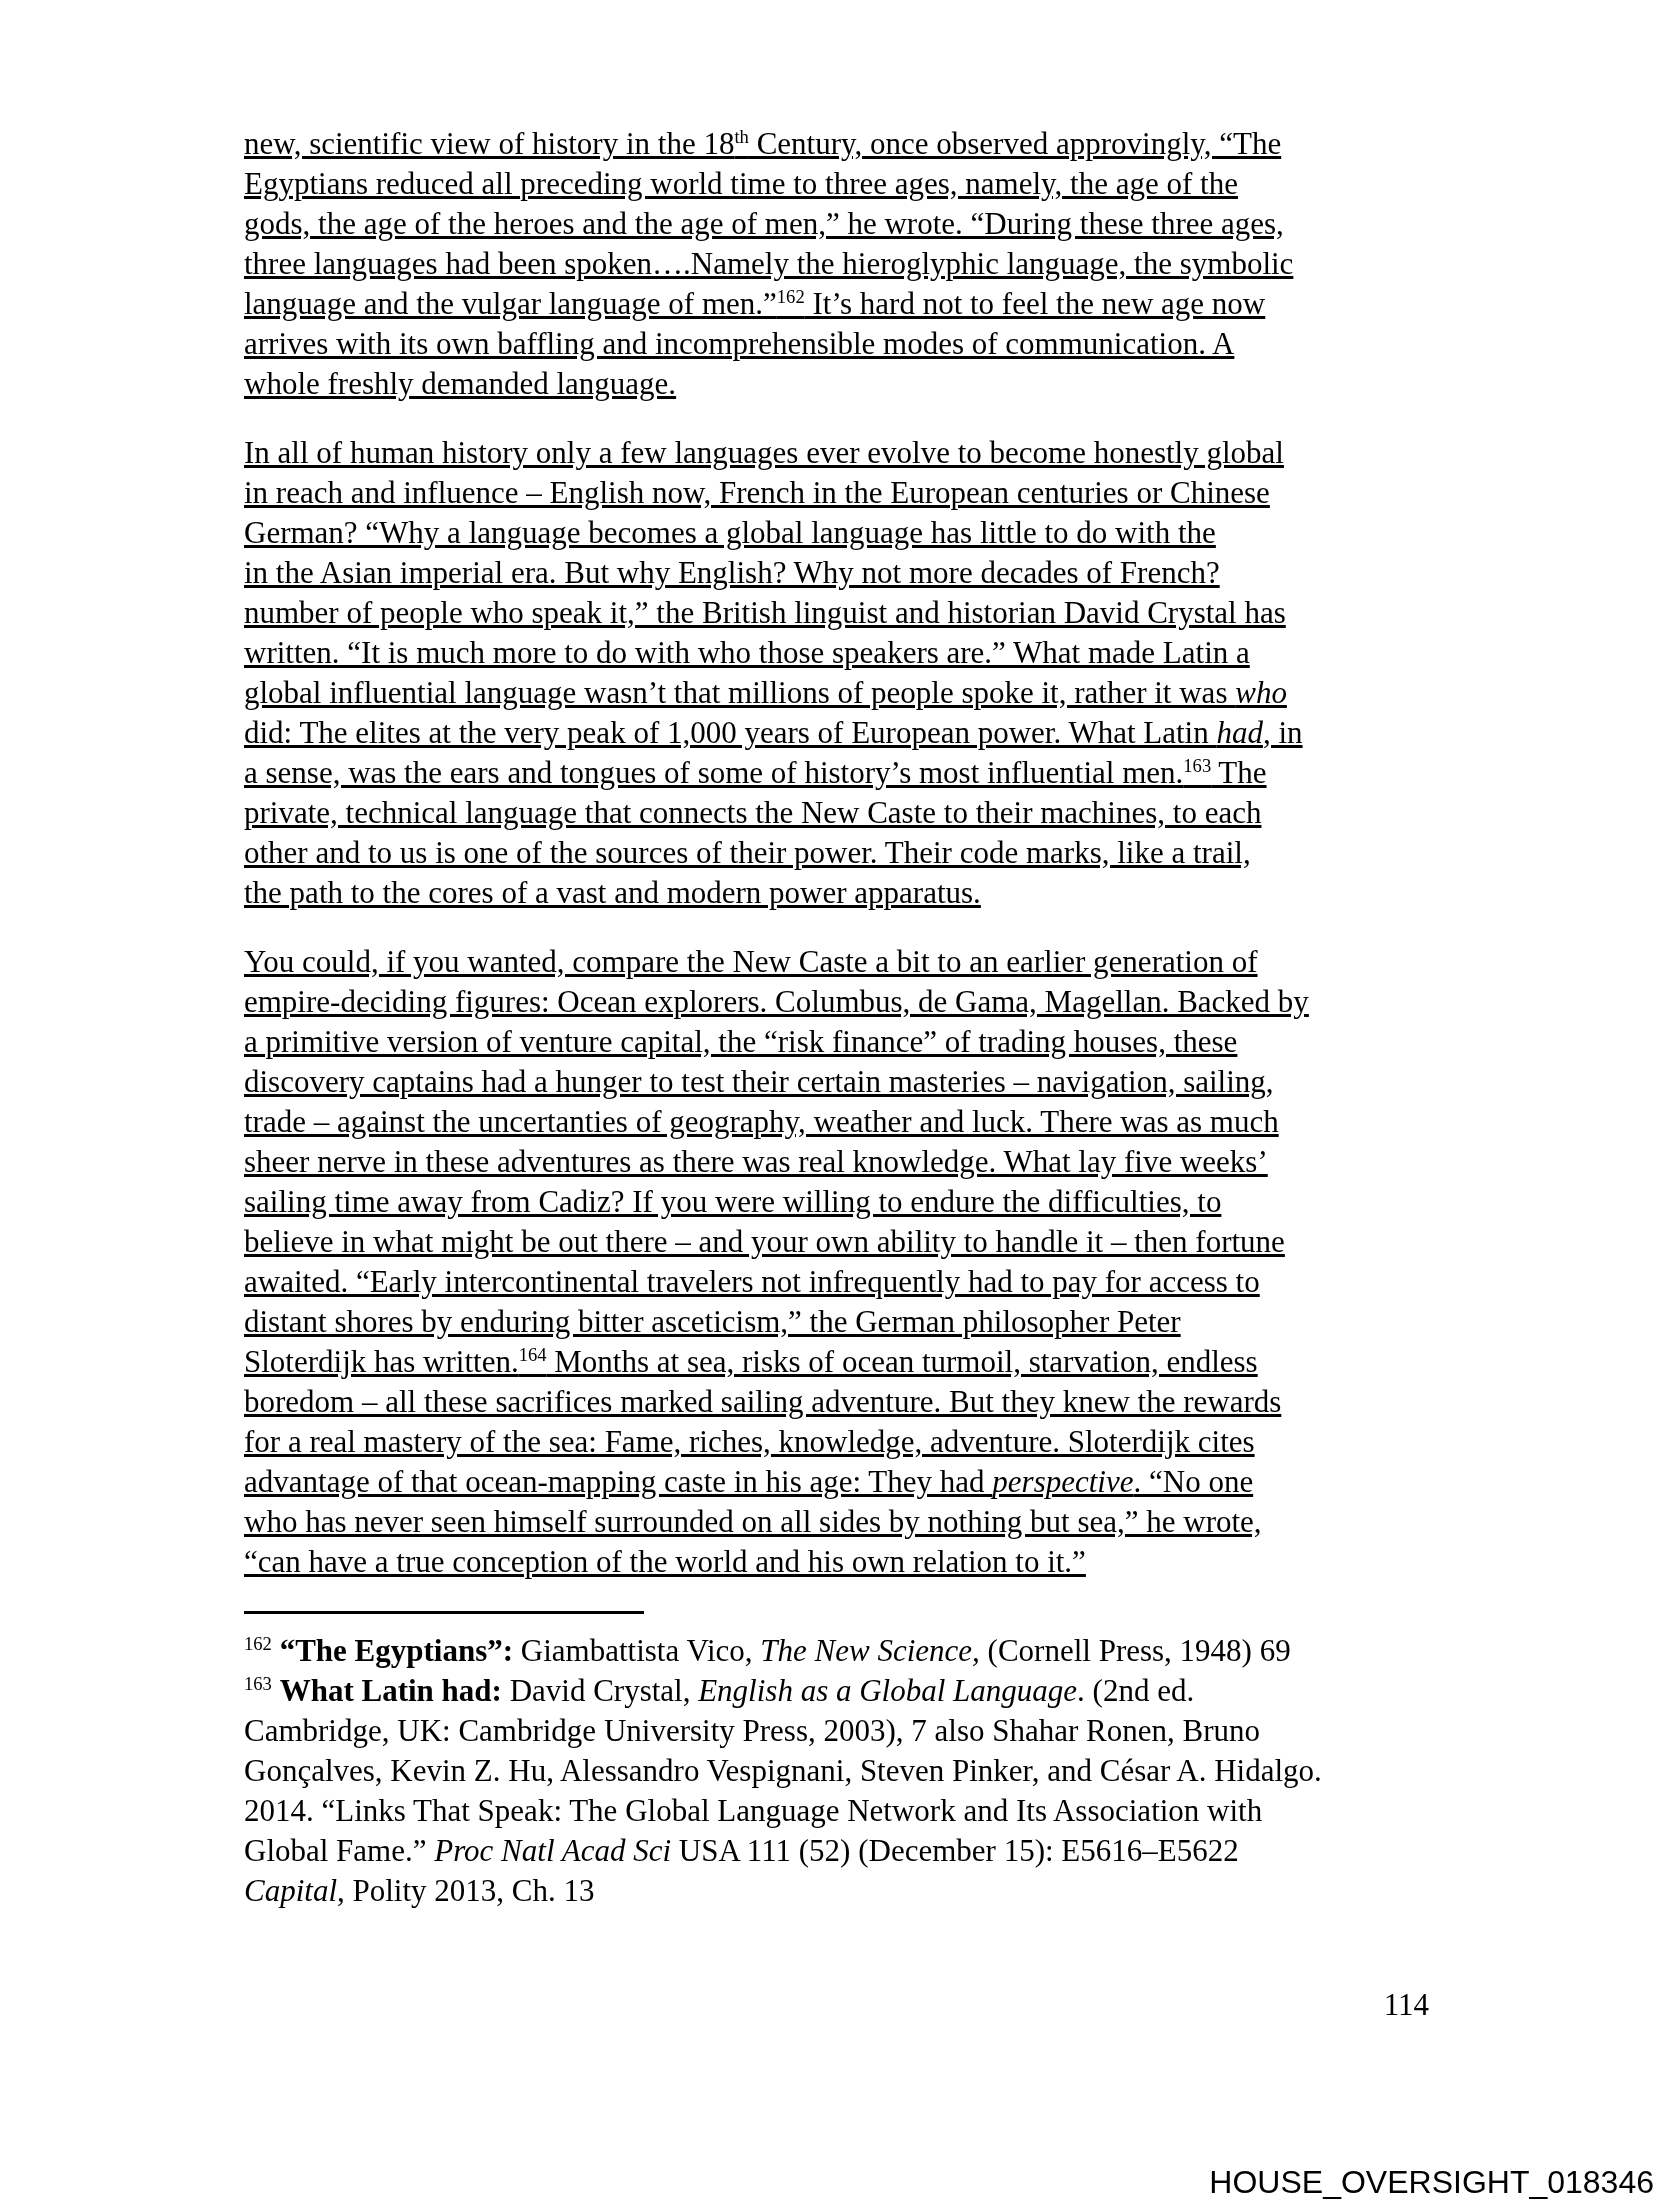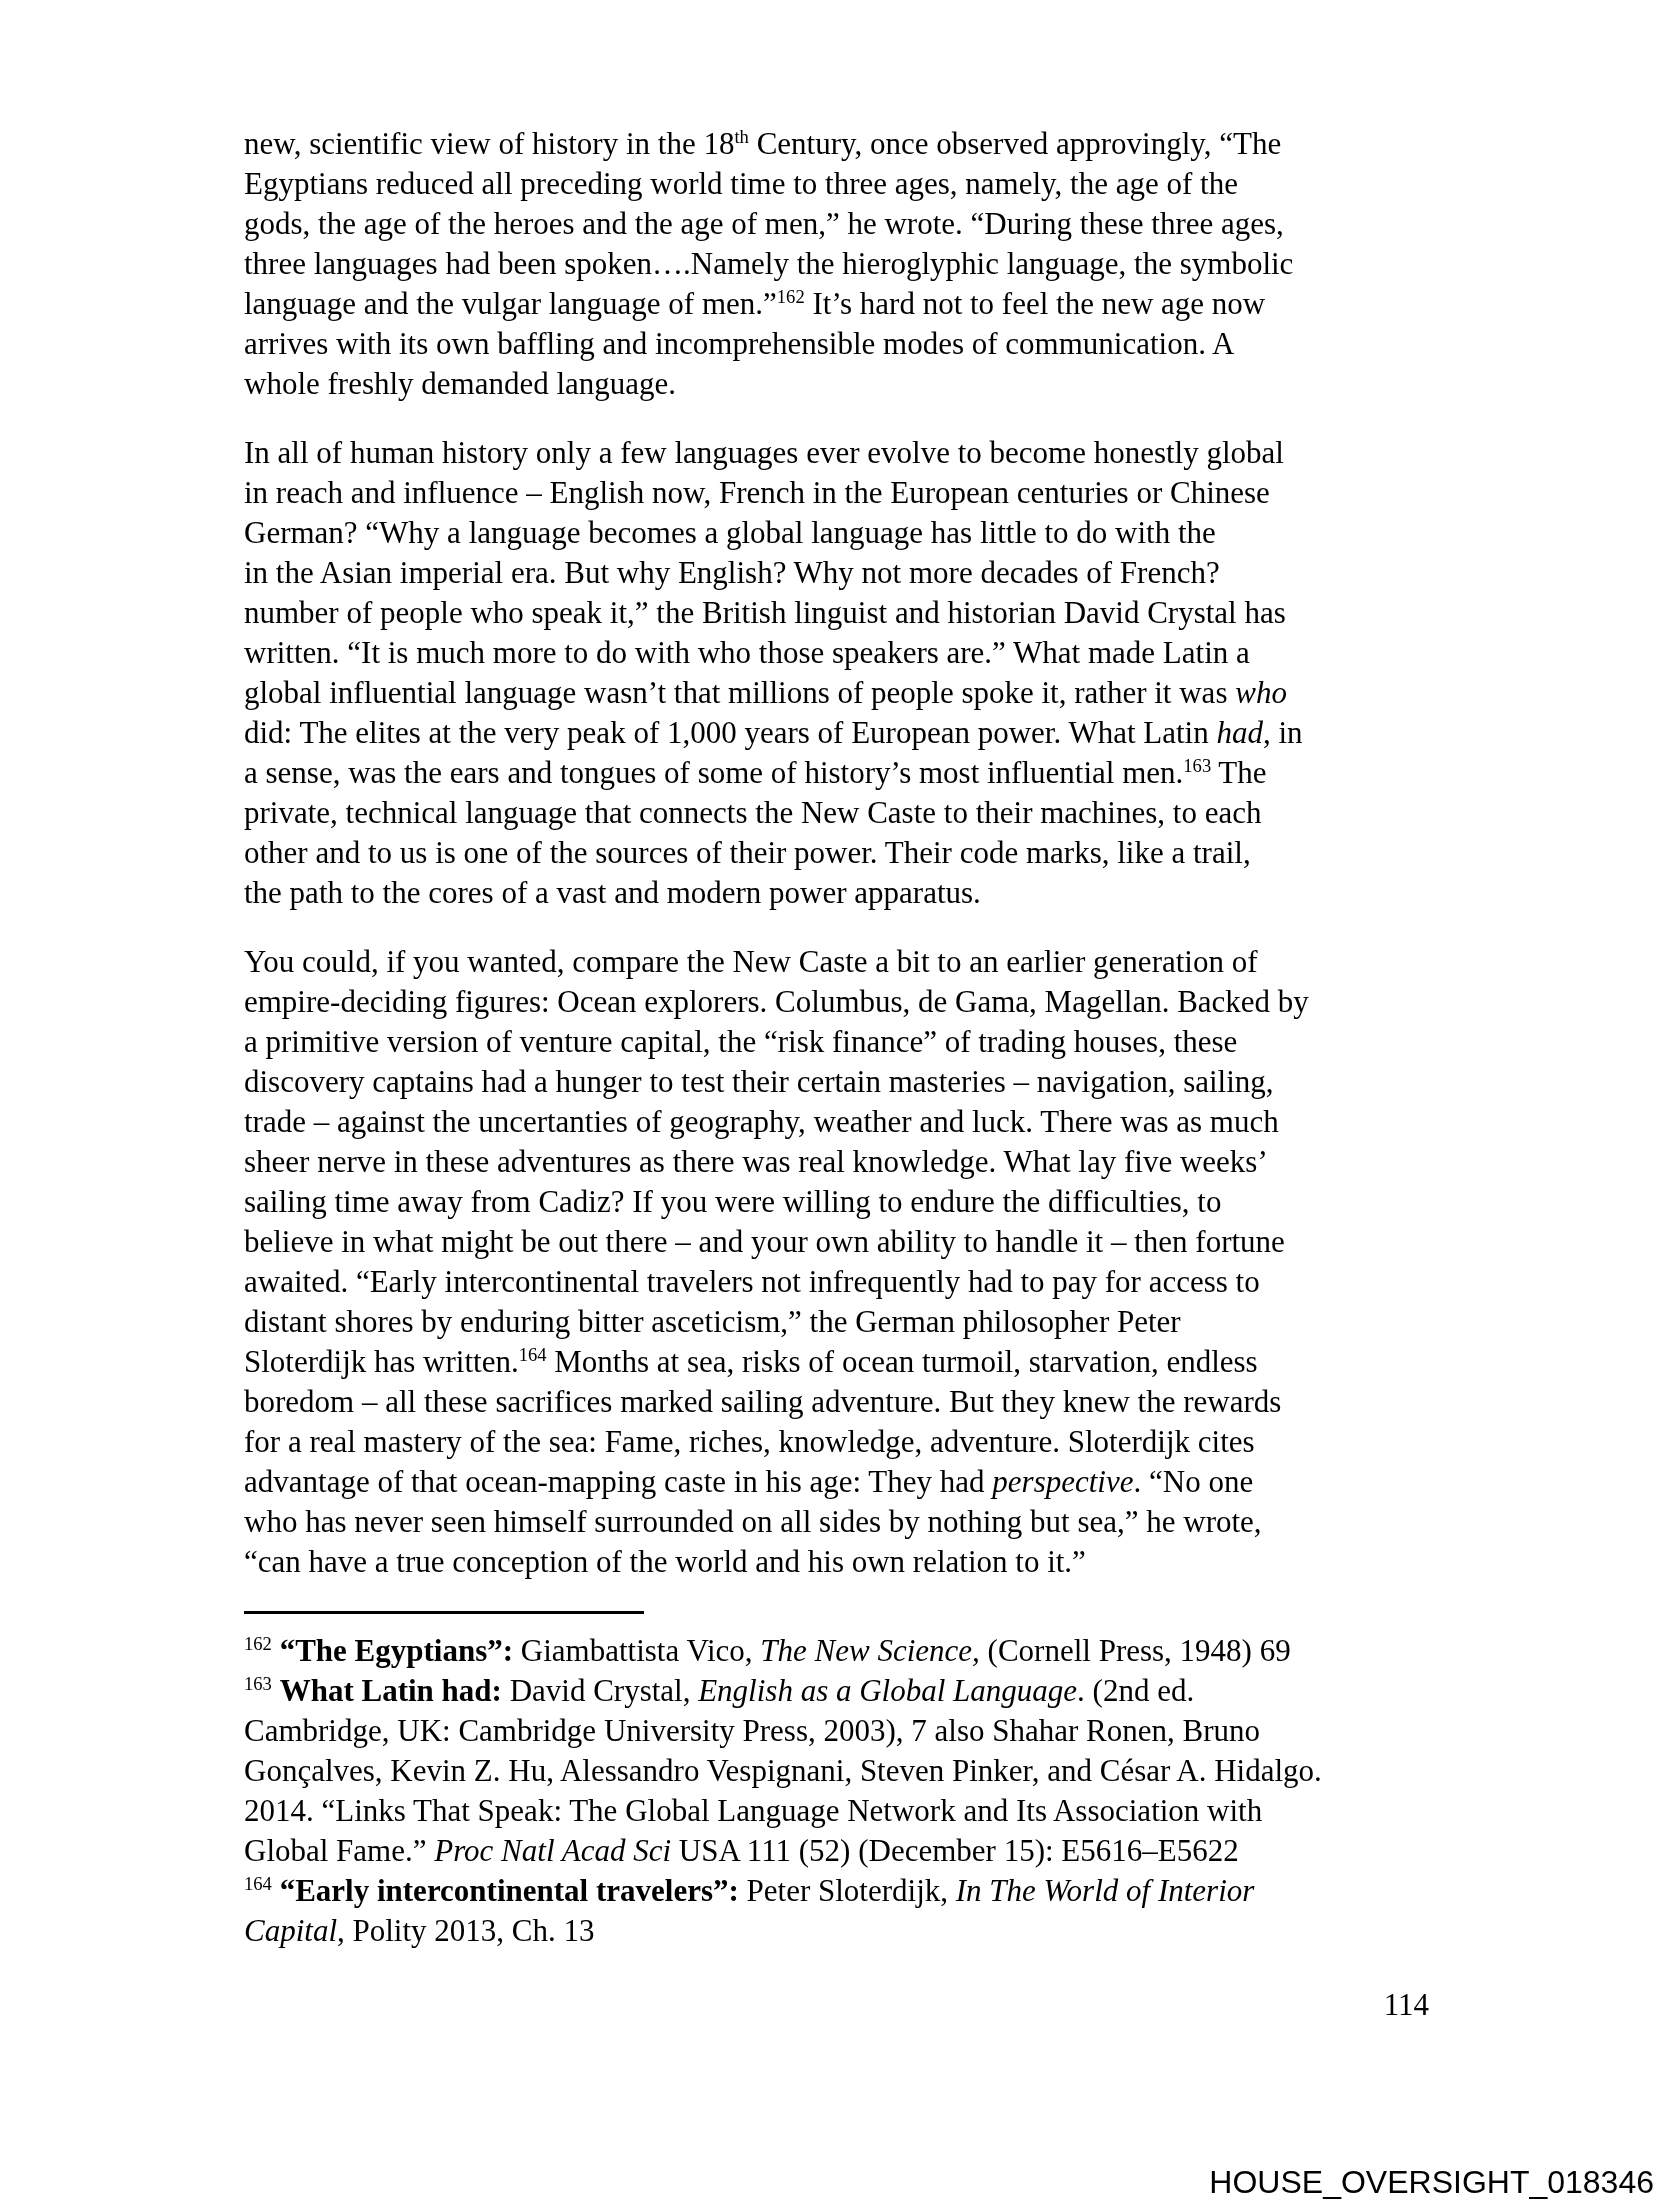--- a/index.html
+++ b/index.html
@@ -12,21 +12,21 @@
     font-family:"Liberation Serif","DejaVu Serif",serif;
     font-size:31px;
     line-height:40px;
     overflow:hidden;
   }
   .content{
     margin-left:244px;
     width:1188px;
   }
   #body-text{padding-top:124px;}
-  .paragraph{margin:0 0 29px 0;}
+  .paragraph{margin:0 0 29px 0;text-decoration:underline;}
   .line{white-space:nowrap;}
   .sup{vertical-align:super;font-size:0.60em;line-height:0;}
   .i{font-style:italic;}
   .b{font-weight:bold;margin-top:25px;}
   .footnote-sep{
     margin:11.8px 0 17px 244px;
     width:400px;
     height:3.3px;
     background:#000000;
   }
@@ -95,19 +95,18 @@
       </div>
     </div>
   <div class="footnote-sep"></div>
   <div class="content" id="footnotes">
       <div class="line"><span class="sup">162</span><span> </span><span class="b">“The Egyptians”:</span><span> Giambattista Vico, </span><span class="i">The New Science,</span><span> (Cornell Press, 1948) 69</span></div>
       <div class="line"><span class="sup">163</span><span> </span><span class="b">What Latin had:</span><span> David Crystal, </span><span class="i">English as a Global Language</span><span>. (2nd ed.</span></div>
       <div class="line"><span>Cambridge, UK: Cambridge University Press, 2003), 7 also Shahar Ronen, Bruno</span></div>
       <div class="line"><span>Gonçalves, Kevin Z. Hu, Alessandro Vespignani, Steven Pinker, and César A. Hidalgo.</span></div>
       <div class="line"><span>2014. “Links That Speak: The Global Language Network and Its Association with</span></div>
       <div class="line"><span>Global Fame.” </span><span class="i">Proc Natl Acad Sci</span><span> USA 111 (52) (December 15): E5616–E5622</span></div>
-      <div class="line"><span class="sup">164</span><span> </span><span class="b">“Early intercontinental travelers”:</span><span> Peter Sloterdijk, </span><span class="i">In The World of Interior</span></div>
       <div class="line"><span class="i">Capital</span><span>, Polity 2013, Ch. 13</span></div>
     </div>
   <div class="page-number">114</div>
   <div class="bates">HOUSE_OVERSIGHT_018346</div>
 </div>
 
 
 </body></html>

